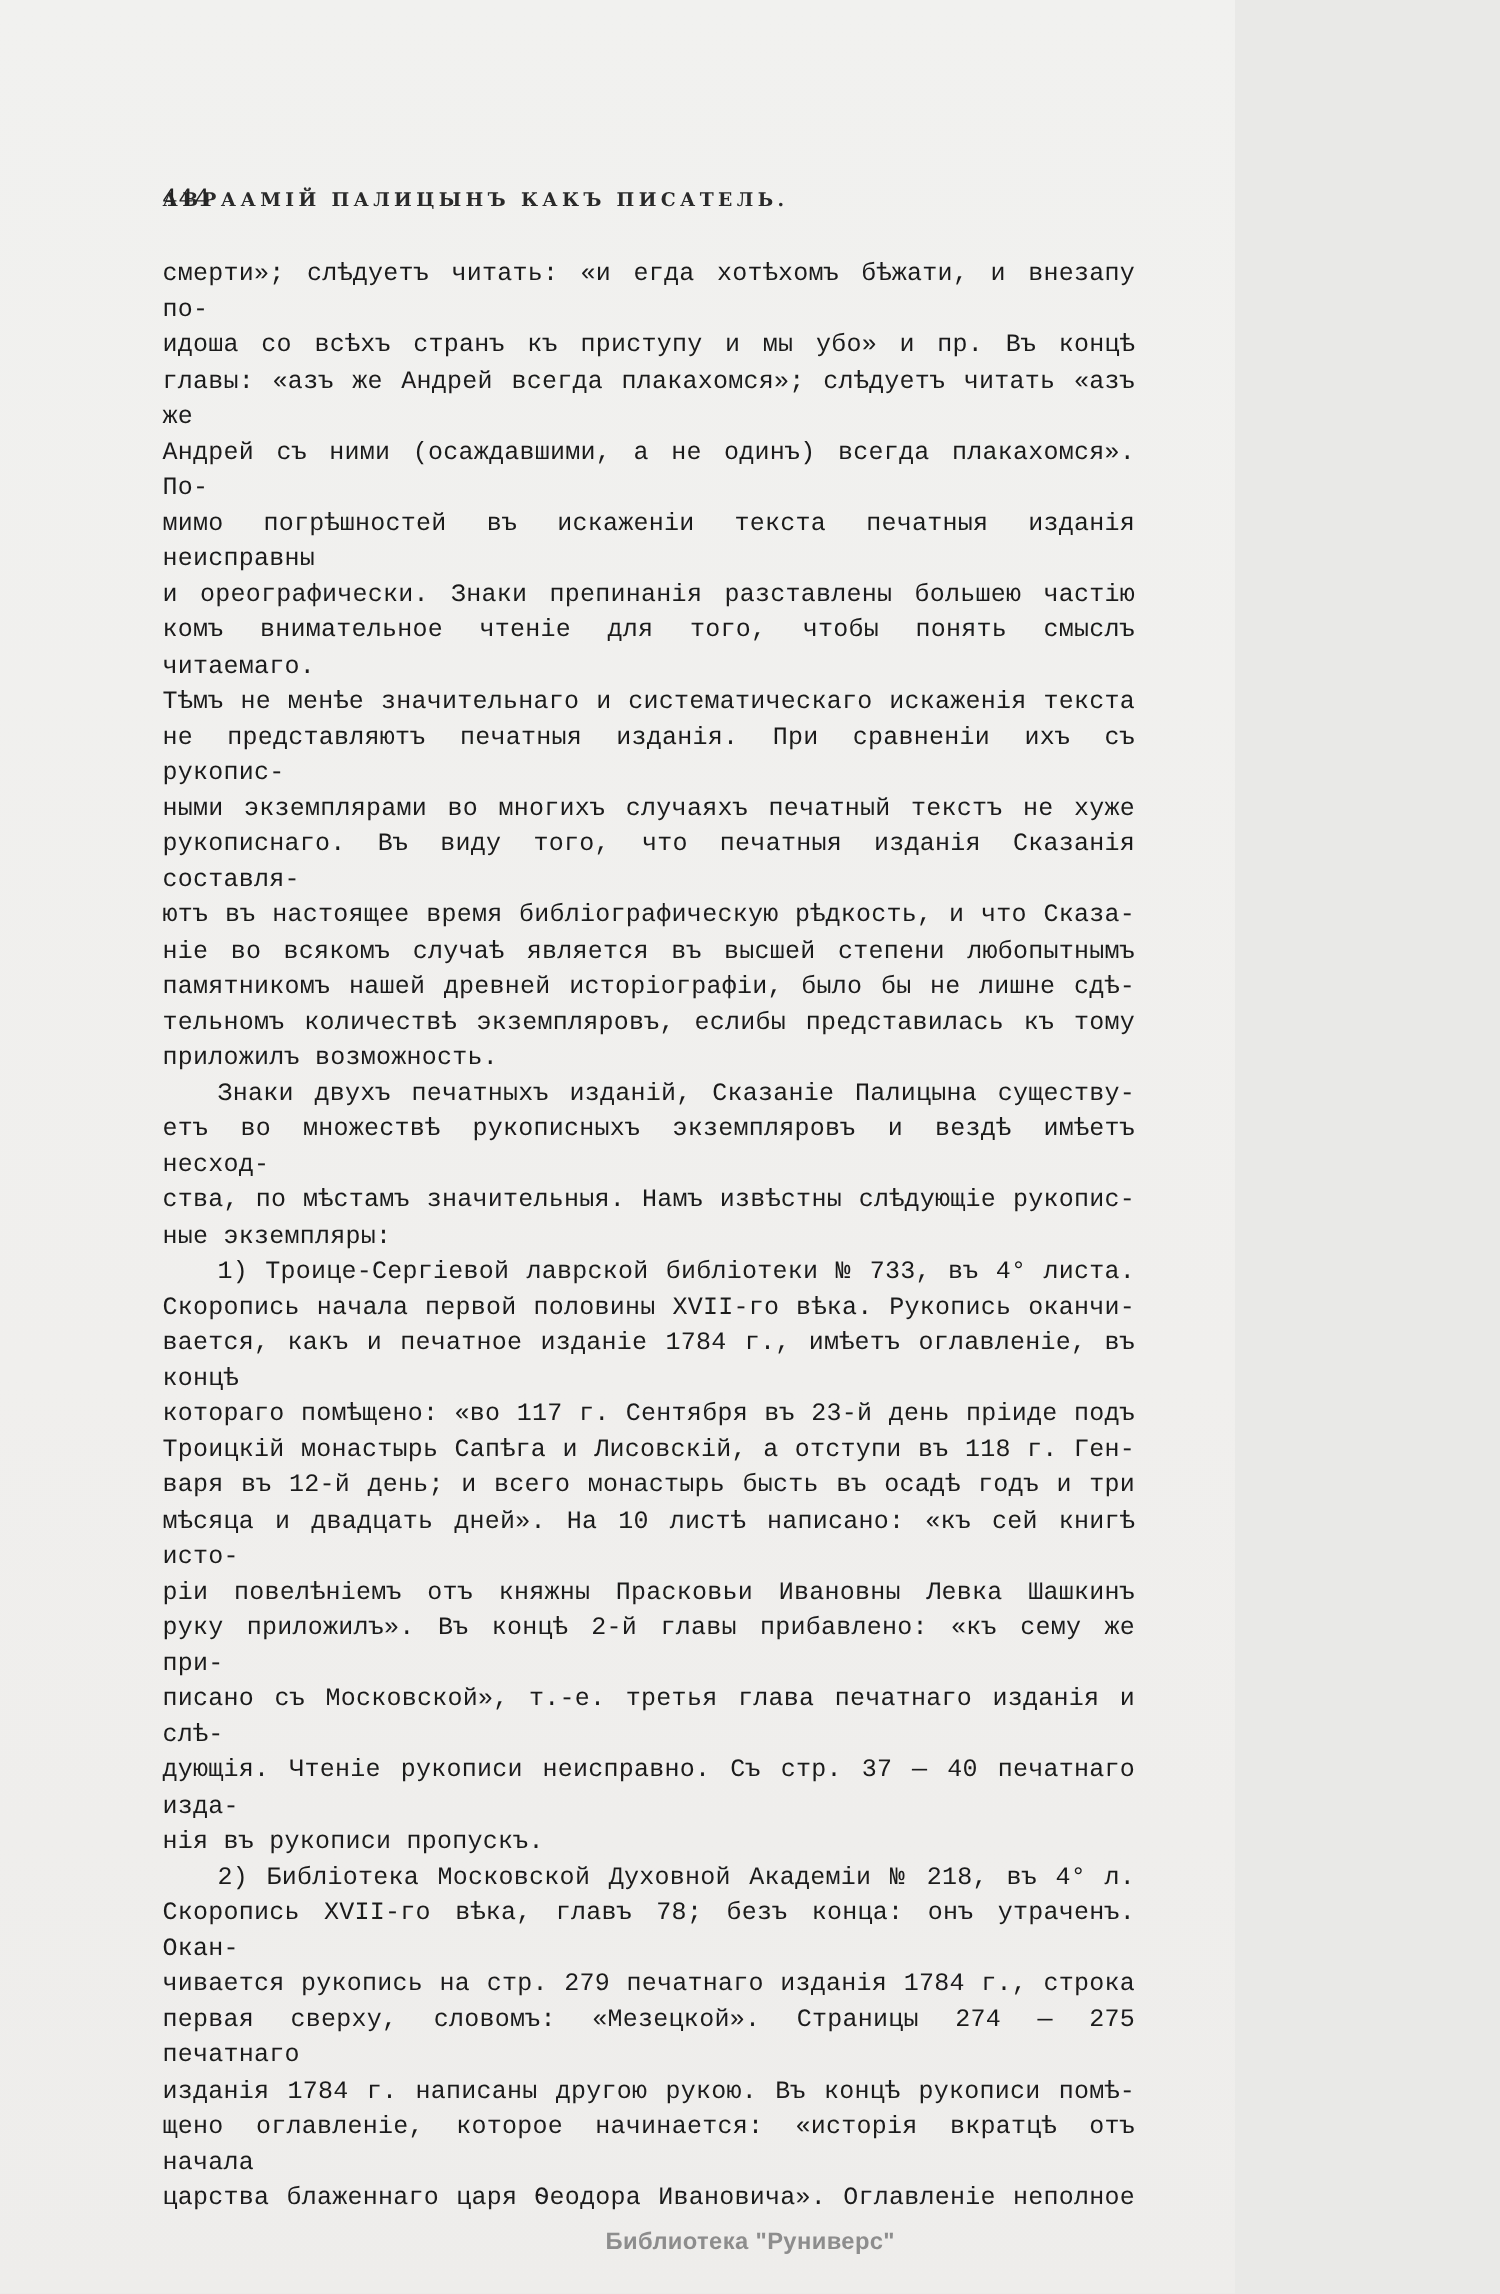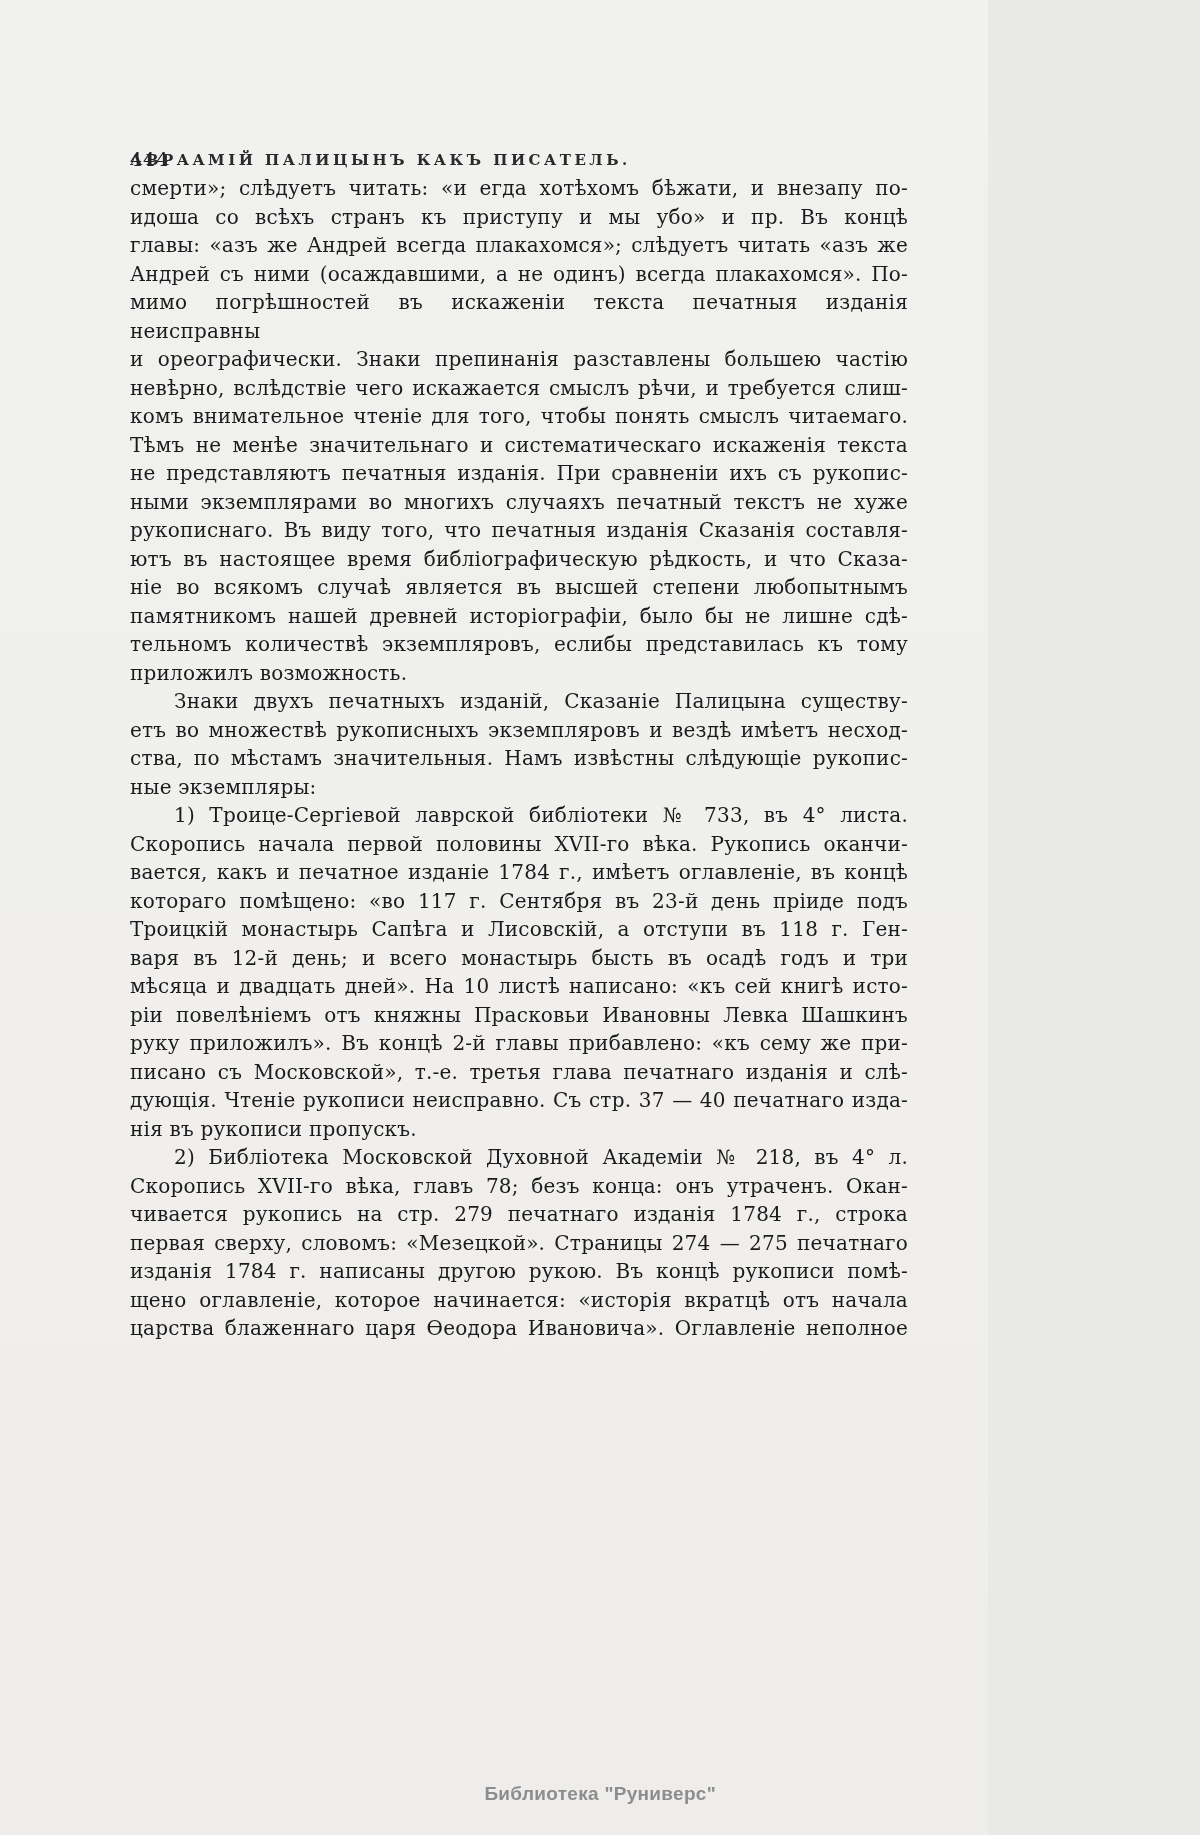--- a/index.html
+++ b/index.html
@@ -34,23 +34,25 @@
     letter-spacing: 1px;
   }
   .running-title {
     font-size: 15px;
     font-weight: 700;
     letter-spacing: 3.5px;
     padding-top: 3px;
     color: #2a2a2a;
   }
   .body-text {
+    margin-top: 32px;
     font-size: 20px;
     color: #1b1b1b;
     letter-spacing: 0.2px;
+    font-family: Liberation Mono, monospace;
   }
   .line {
     line-height: 28.5px;
     text-align: justify;
     text-align-last: justify;
     white-space: normal;
   }
   .line.last {
     text-align-last: left;
   }
@@ -77,21 +79,20 @@
       <span class="page-num">444</span>
       <div class="running-title">АВРААМІЙ ПАЛИЦЫНЪ КАКЪ ПИСАТЕЛЬ.</div>
     </div>
     <div class="body-text">
         <div class="line">смерти»; слѣдуетъ читать: «и егда хотѣхомъ бѣжати, и внезапу по-</div>
         <div class="line">идоша со всѣхъ странъ къ приступу и мы убо» и пр. Въ концѣ</div>
         <div class="line">главы: «азъ же Андрей всегда плакахомся»; слѣдуетъ читать «азъ же</div>
         <div class="line">Андрей съ ними (осаждавшими, а не одинъ) всегда плакахомся». По-</div>
         <div class="line">мимо погрѣшностей въ искаженіи текста печатныя изданія неисправны</div>
         <div class="line">и ореографически. Знаки препинанія разставлены большею частію</div>
-        <div class="line">невѣрно, вслѣдствіе чего искажается смыслъ рѣчи, и требуется слиш-</div>
         <div class="line">комъ внимательное чтеніе для того, чтобы понять смыслъ читаемаго.</div>
         <div class="line">Тѣмъ не менѣе значительнаго и систематическаго искаженія текста</div>
         <div class="line">не представляютъ печатныя изданія. При сравненіи ихъ съ рукопис-</div>
         <div class="line">ными экземплярами во многихъ случаяхъ печатный текстъ не хуже</div>
         <div class="line">рукописнаго. Въ виду того, что печатныя изданія Сказанія составля-</div>
         <div class="line">ютъ въ настоящее время библіографическую рѣдкость, и что Сказа-</div>
         <div class="line">ніе во всякомъ случаѣ является въ высшей степени любопытнымъ</div>
         <div class="line">памятникомъ нашей древней исторіографіи, было бы не лишне сдѣ-</div>
         <div class="line">тельномъ количествѣ экземпляровъ, еслибы представилась къ тому</div>
         <div class="line last">приложилъ возможность.</div>

